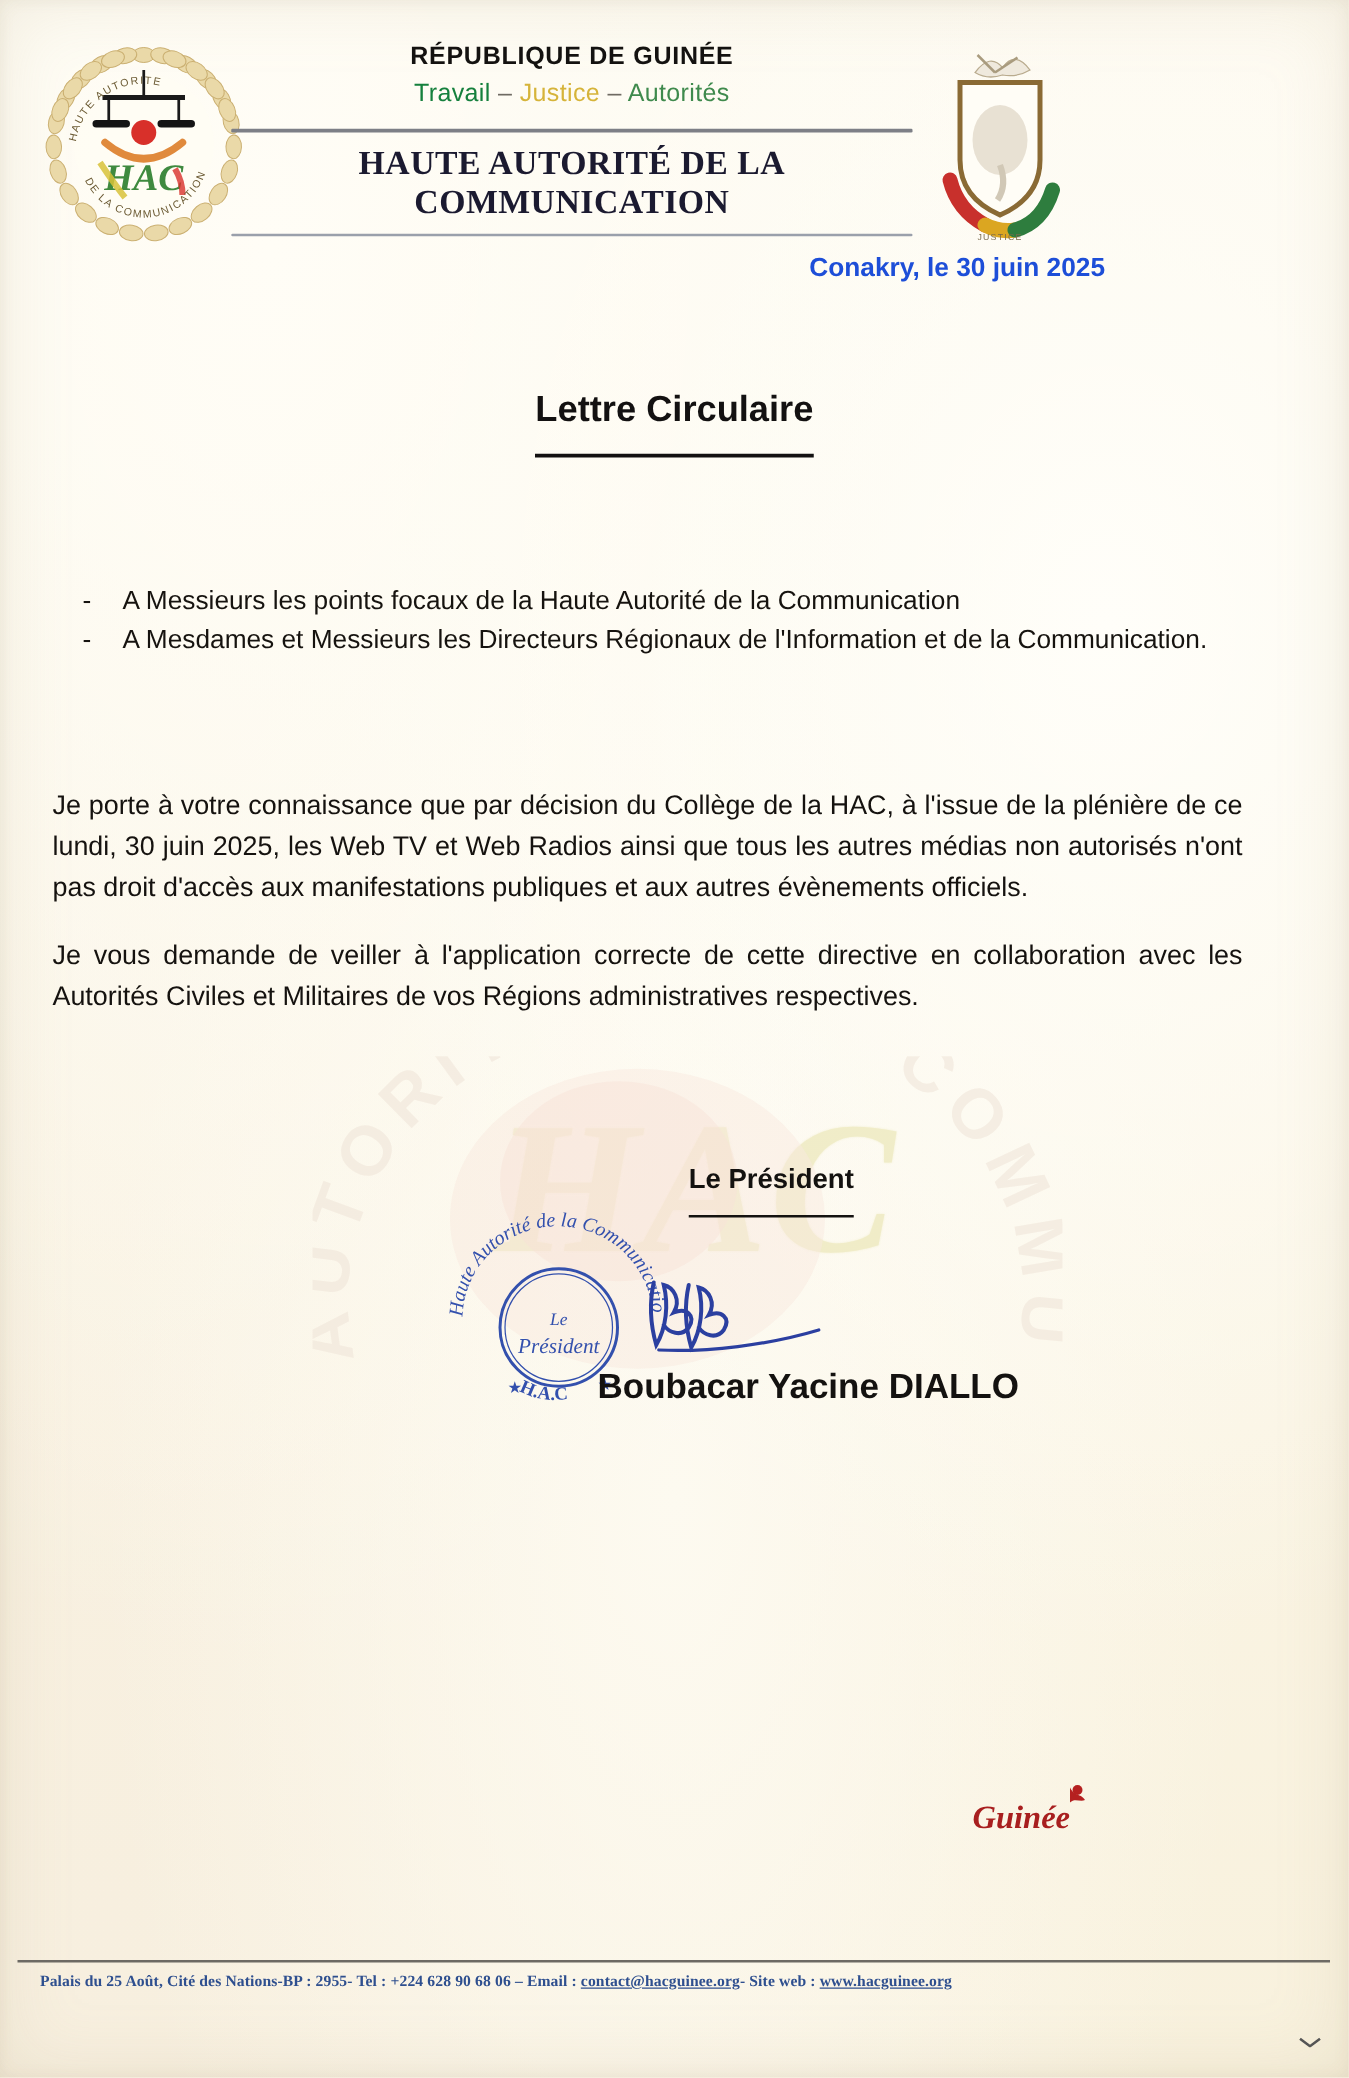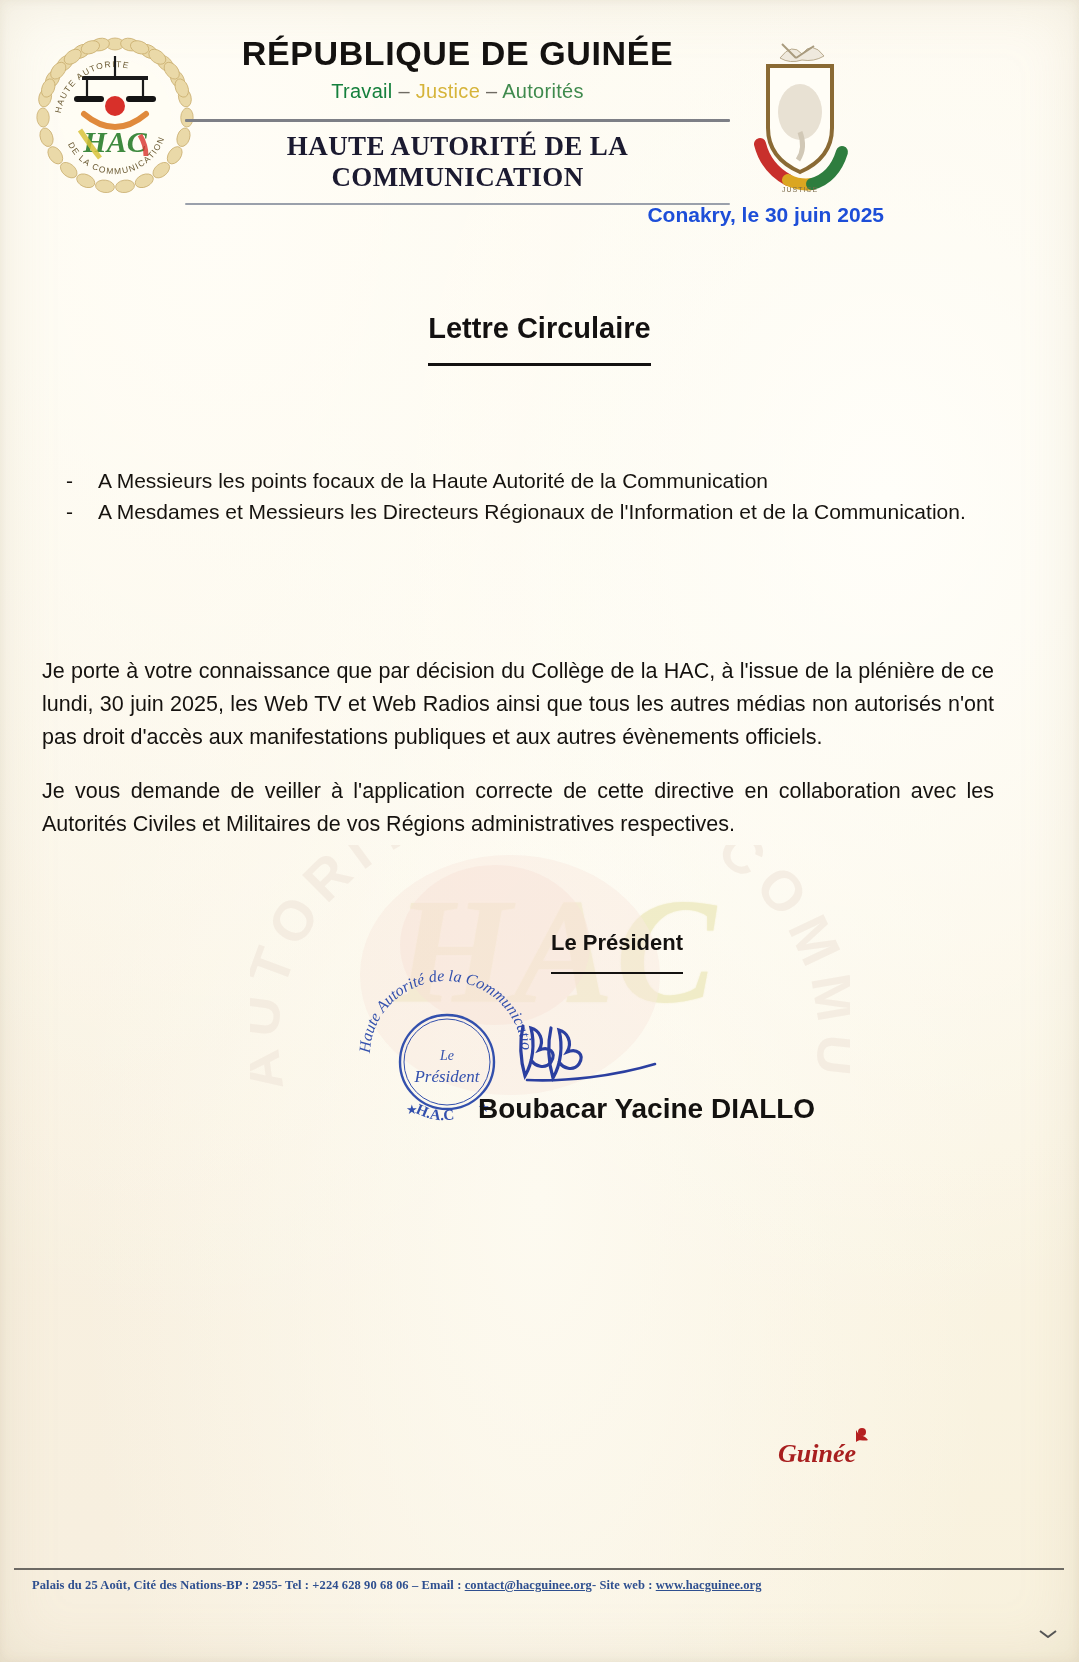--- a/index.html
+++ b/index.html
@@ -43,21 +43,21 @@
     font-size:150px;font-weight:bold;font-style:italic;
     color:#e7e2a8;letter-spacing:2px;
     text-shadow:0 0 2px #e9e6b6;
   }
 
   
   .hdr-center{
     position:absolute;left:185px;top:34px;width:545px;text-align:center;z-index:4;
   }
   .rep-title{
-    font-size:34px;font-weight:bold;letter-spacing:.6px;color:#141210;
+    font-size:20px;font-weight:bold;letter-spacing:.6px;color:#141210;
     font-family:"Liberation Sans", sans-serif;
   }
   .devise{
     margin-top:7px;font-size:20px;letter-spacing:.3px;
     font-family:"Liberation Sans", sans-serif;
   }
   .devise .d1{color:#15803d;}
   .devise .dsep{color:#6f6b63;}
   .devise .d2{color:#d6b43a;}
   .devise .d3{color:#3f8a4d;}
@@ -94,21 +94,21 @@
     position:absolute;left:66px;top:465px;width:900px;z-index:4;
     font-size:21px;line-height:31px;color:#16130f;
   }
   .rcp-row{display:flex;align-items:flex-start;}
   .rcp-dash{width:32px;flex:0 0 32px;color:#16130f;}
   .rcp-txt{flex:1;}
 
   
   .body-text{
     position:absolute;left:42px;top:628px;width:952px;z-index:4;
-    font-size:21.5px;line-height:33px;color:#15120f;text-align:justify;margin-top:27px;
+    font-size:21.5px;line-height:33px;color:#15120f;text-align:justify;
   }
   .body-text p{margin:0 0 21px 0;}
   .body-text p:last-child{margin-bottom:0;}
 
   
   .sig-title{
     position:absolute;left:551px;top:930px;z-index:6;
     font-size:22px;font-weight:bold;color:#141210;
   }
   .sig-title span{border-bottom:2.5px solid #141210;padding-bottom:17px;}

